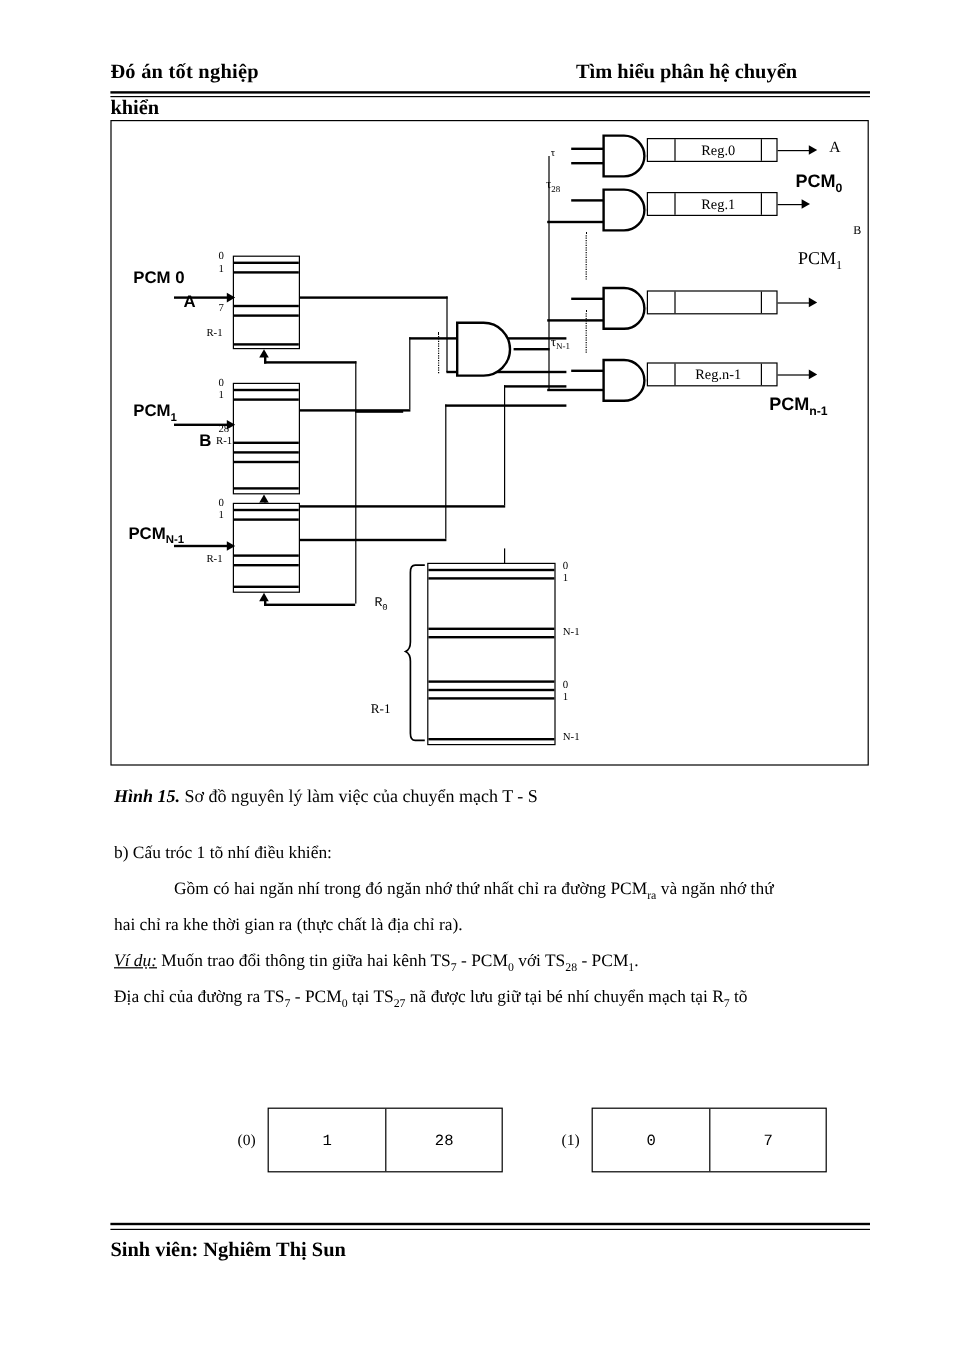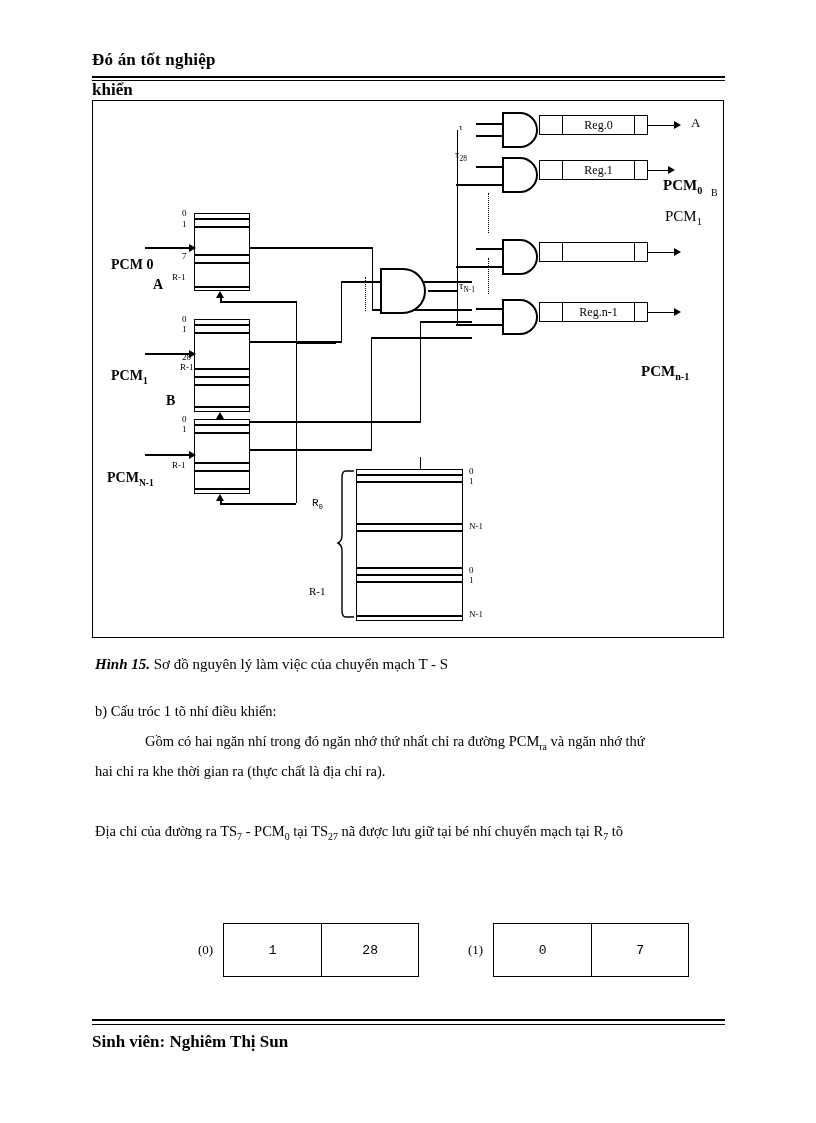--- a/index.html
+++ b/index.html
@@ -93,25 +93,24 @@
   .rowlab {
     position: absolute;
     font-family: "Liberation Serif", serif;
     font-size: 9px;
     line-height: 9px;
     color: #000;
     white-space: nowrap;
   }
   .biglab {
     position: absolute;
-    font-family: Liberation Serif, serif;
+    font-family: Liberation Sans, sans-serif;
     font-weight: bold;
     font-size: 14px;
     white-space: nowrap;
-    margin-top: 34px;
   }
   .biglab-n {
     position: absolute;
     font-family: "Liberation Serif", serif;
     font-size: 14px;
     white-space: nowrap;
   }
   .smalllab {
     position: absolute;
     font-family: "Liberation Serif", serif;
@@ -233,20 +232,21 @@
     font-size: 17px;
     white-space: nowrap;
   }
 </style>
 </head>
 <body>
 
 <div class="page">
 
   <div class="hdr-left">Đó án tốt nghiệp</div>
+  <div class="hdr-right">Tìm hiểu phân hệ chuyển</div>
   <div class="hdr-rule"></div>
   <div class="hdr-left2">khiển</div>
 
   <div class="figure-frame">
     <div class="fig-inner">
 
       <div class="biglab" style="left:18px; top:122px;">
         <span>PCM 0</span>
       </div>
       <div class="biglab" style="left:60px; top:142px;">A</div>
@@ -455,20 +455,23 @@
     <span class="fig-no">Hình 15.</span><span> Sơ đồ nguyên lý làm việc của chuyển mạch T - S</span>
   </div>
 
   <div class="para" style="left:95px; top:696px;">b) Cấu tróc 1 tõ nhí điều khiển:</div>
 
   <div class="para" style="left:95px; top:756px;">hai chỉ ra khe thời gian ra (thực chất là địa chỉ ra).</div>
   <div class="para" style="left:145px; top:726px;">
     <span>Gồm có hai ngăn nhí trong đó ngăn nhớ thứ nhất chỉ ra đường PCM<span class="sub">ra</span> và ngăn nhớ thứ</span>
   </div>
 
+  <div class="para" style="left:95px; top:786px;">
+    <span class="under-italic">Ví dụ:</span><span> Muốn trao đổi thông tin giữa hai kênh TS<span class="sub">7</span> - PCM<span class="sub">0</span> với TS<span class="sub">28</span> - PCM<span class="sub">1</span>.</span>
+  </div>
 
   <div class="para" style="left:95px; top:816px;">
     <span>Địa chỉ của đường ra TS<span class="sub">7</span>  - PCM<span class="sub">0</span> tại TS<span class="sub">27</span> nã được lưu giữ tại bé nhí chuyển mạch tại R<span class="sub">7</span> tõ</span>
   </div>
 
   <div class="cellgroup" style="left:198px; top:923px;">
     <div class="cg-label">(0)</div>
     <div class="cg-table">
       <div class="cg-cell">1</div>
       <div class="cg-cell">28</div>

